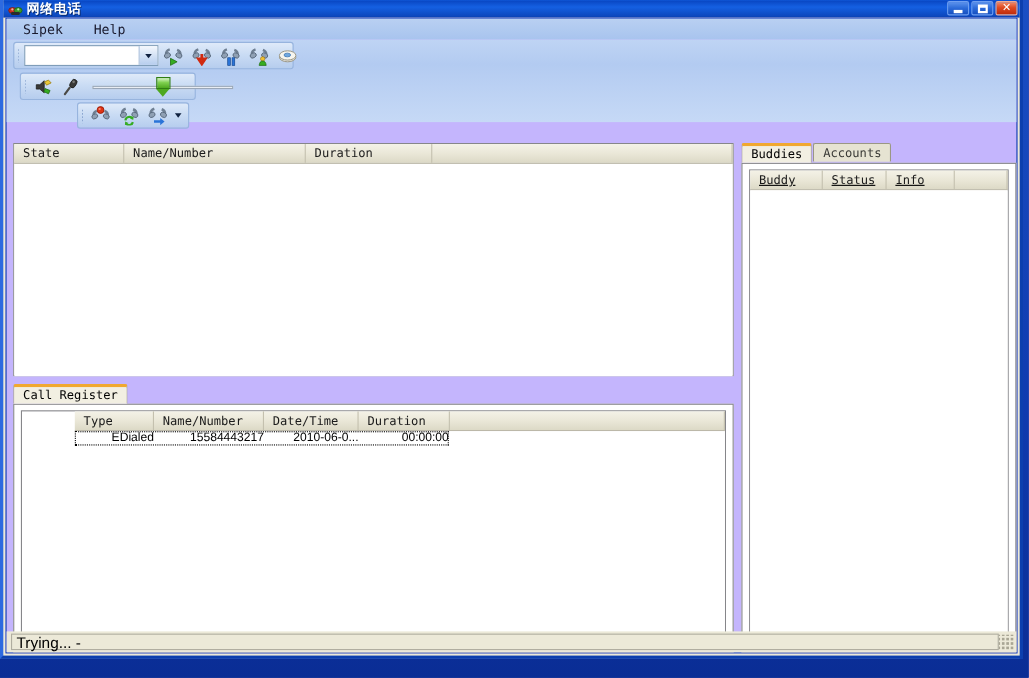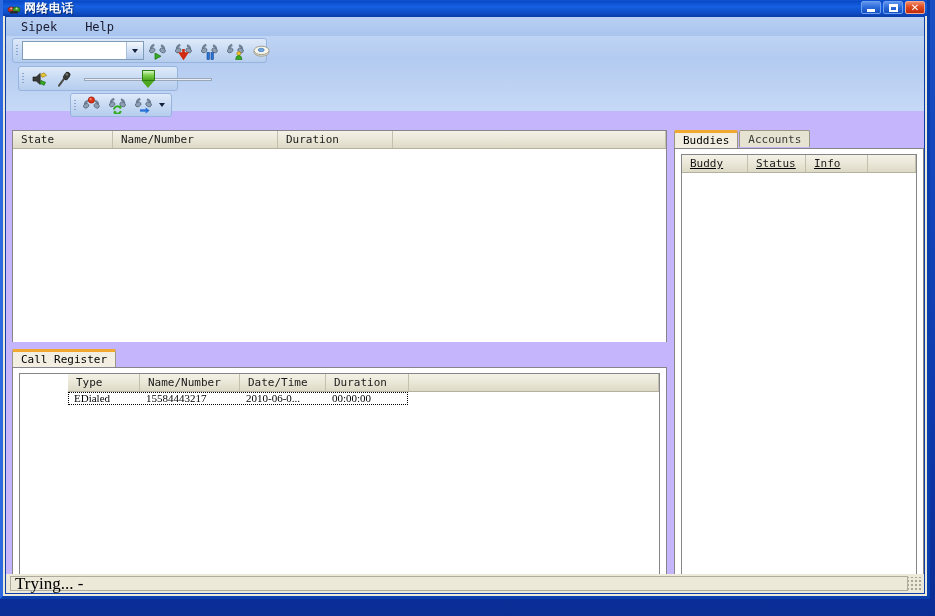--- a/index.html
+++ b/index.html
@@ -203,23 +203,23 @@
     border-right:1px solid #c4c0ae;
     font-family:"DejaVu Sans Mono", monospace;
     font-size:11px; color:#1a1a1a;
     display:flex; align-items:center;
     padding-left:8px; box-sizing:border-box;
     overflow:hidden; white-space:nowrap;
   }
   .lvbody { background:#fff; height:calc(100% - 17px); position:relative; }
   .lvrow { display:flex; height:13px; font-size:11px; }
   .lvc {
-    font-family:Liberation Serif, serif; font-size:11px;
+    font-family:Liberation Sans, sans-serif; font-size:11px;
     color:#000; padding-left:6px; box-sizing:border-box;
-    overflow:hidden; white-space:nowrap; line-height:13px;
+    overflow:hidden; white-space:nowrap; line-height:13px;text-align:right;
   }
   .selrow { outline:1px dotted #000; outline-offset:-1px; }
 
   
   .tabstrip { display:flex; align-items:flex-end; height:18px; }
   .tab {
     height:17px; padding:0 8px;
     font-family:"DejaVu Sans Mono", monospace; font-size:11px;
     display:flex; align-items:center;
     background:#ece9d8;
@@ -247,21 +247,21 @@
   #side-pane { position:absolute; left:0; top:18px; width:250px; height:445px; }
 
   
   #statusbar {
     position:absolute; left:0; bottom:0; width:918px; height:19px;
     background:#ece9d8; display:flex; align-items:center;
   }
   #status-field {
     margin-left:4px; height:15px; flex:1;
     border:1px solid #b0ada0; background:#ece9d8;
-    font-family:Liberation Serif, serif; font-size:17px;
+    font-family:Liberation Sans, sans-serif; font-size:14px;
     color:#000; display:flex; align-items:center; padding-left:4px;
     box-sizing:border-box;
   }
   #grip-corner {
     width:14px; height:14px; margin-right:2px; flex:none;
     background-image: radial-gradient(#a9a695 45%, transparent 47%);
     background-size: 4px 4px;
     background-position: bottom right;
   }
 </style>

